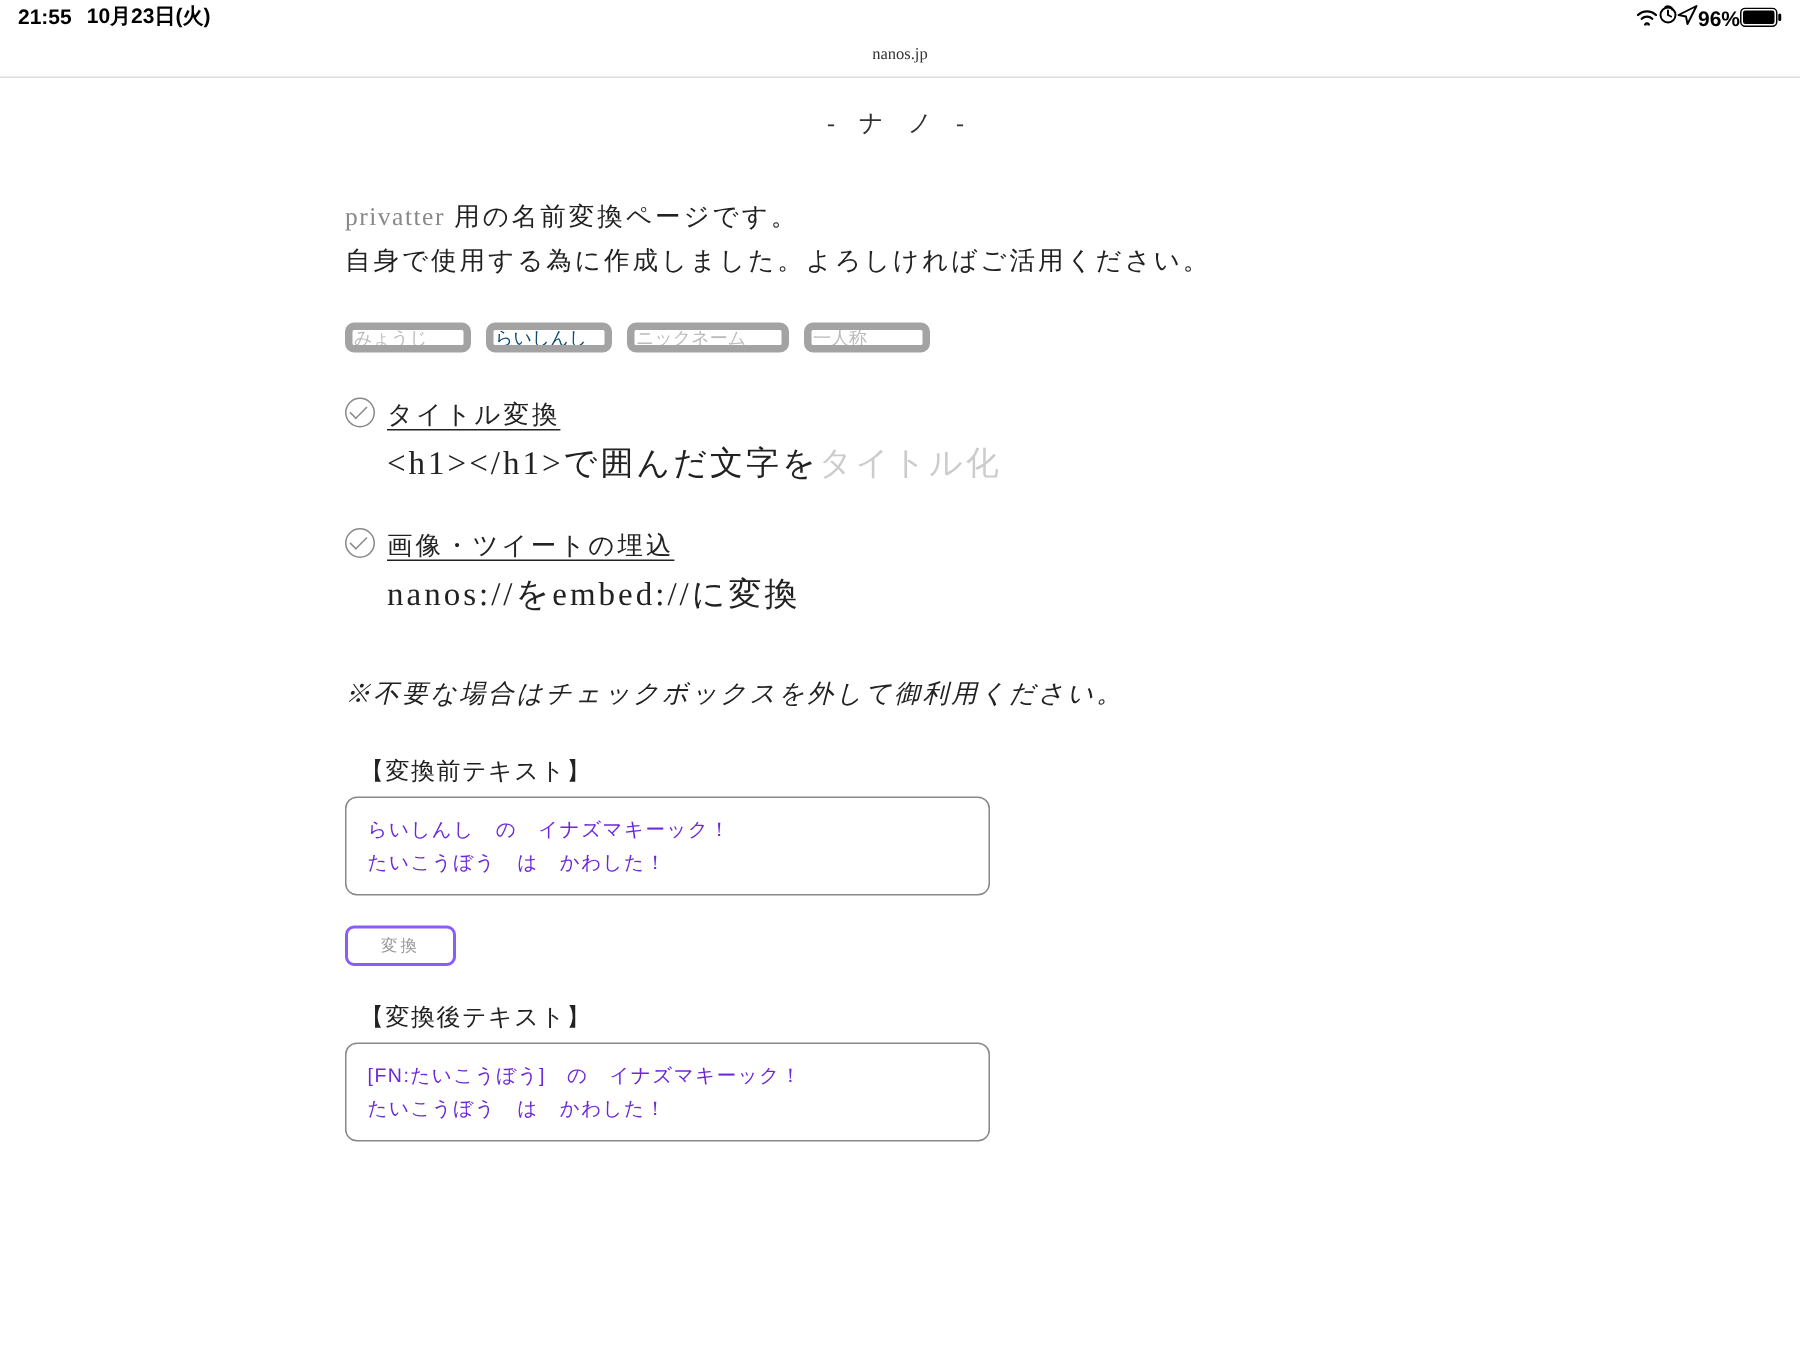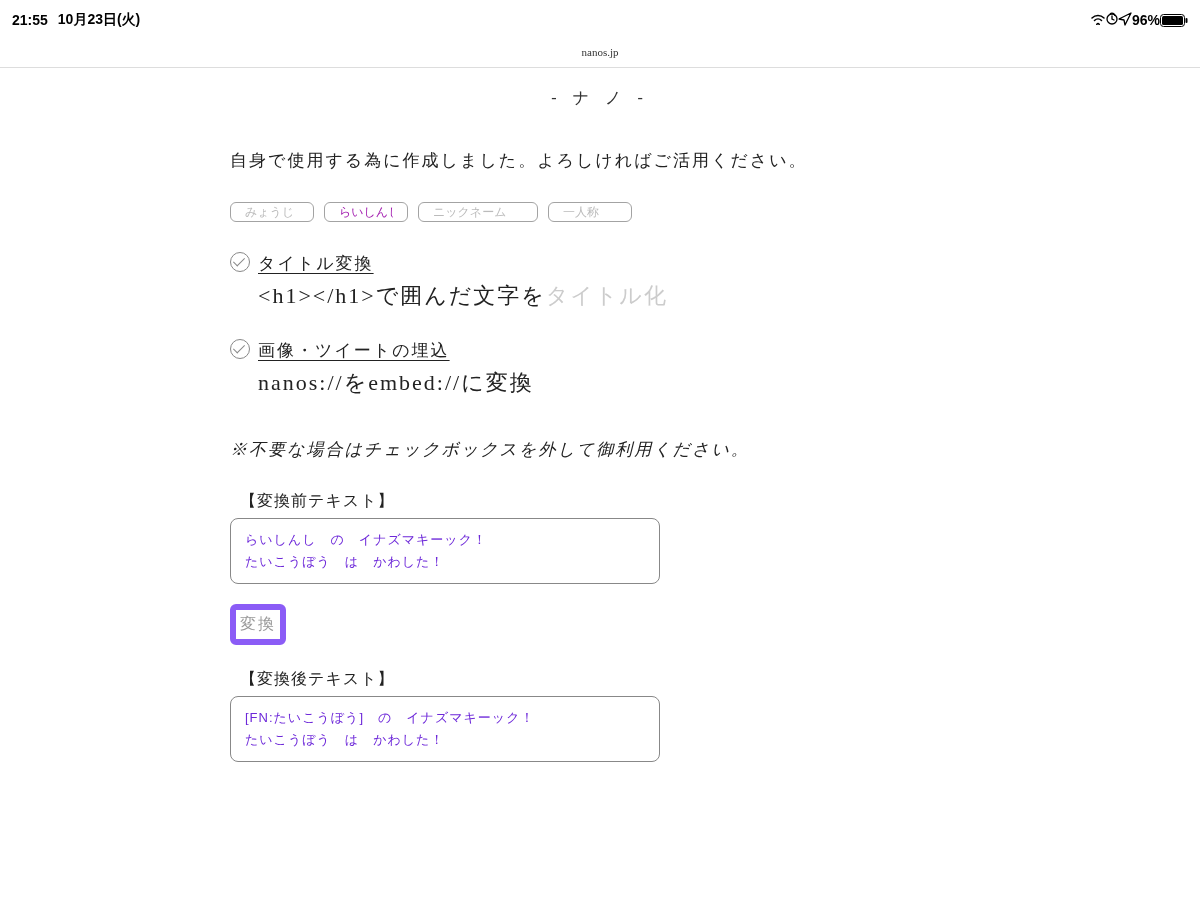--- a/index.html
+++ b/index.html
@@ -10,22 +10,22 @@
     body {
       font-family: "Hiragino Mincho ProN", "Yu Mincho", serif;
       background: #ffffff;
       width: 1200px;
       height: 900px;
       overflow: hidden;
     }
     .status-bar {
       display: flex;
       justify-content: space-between;
-      align-items: center;
-      padding: 20px 12px;
+      align-items: flex-end;
+      padding: 4px 12px;
       font-size: 14px;
       font-weight: 600;
       font-family: -apple-system, "Helvetica Neue", sans-serif;
       height: 24px;
     }
     .status-left {
       display: flex;
       gap: 10px;
       align-items: center;
     }
@@ -68,31 +68,31 @@
       font-family: "Times New Roman", serif;
       letter-spacing: 1px;
     }
     .inputs-row {
       display: flex;
       gap: 10px;
       margin-top: 30px;
       margin-bottom: 30px;
     }
     .small-input {
-      border: 1px solid #a3a3a3;
+      border: 5px solid #a3a3a3;
       border-radius: 6px;
-      padding: 2px 14px;
+      padding: 2px 1px;
       font-size: 12px;
       font-family: inherit;
       height: 20px;
       width: 84px;
       background: #fff;
     }
     .small-input.has-value {
-      color: #a21caf;
+      color: #0c4a6e;
     }
     .small-input::placeholder {
       color: #bbb;
     }
     .check-row {
       display: flex;
       align-items: flex-start;
       gap: 8px;
       margin-bottom: 6px;
     }
@@ -157,24 +157,24 @@
       font-size: 13px;
       font-family: "Hiragino Sans", sans-serif;
       color: #6d28d9;
       width: 430px;
       line-height: 1.7;
       white-space: pre-wrap;
       letter-spacing: 1px;
       margin-bottom: 20px;
     }
     .convert-btn {
-      border: 6px solid #8b5cf6;
+      border: 2px solid #8b5cf6;
       border-radius: 6px;
-      padding: 4px 4px;
-      font-size: 16px;
+      padding: 4px 22px;
+      font-size: 11px;
       font-family: inherit;
       color: #999;
       background: #fff;
       letter-spacing: 2px;
       margin-bottom: 24px;
       cursor: pointer;
     }
   </style>
 </head>
 <body>
@@ -213,26 +213,29 @@
   </div>
 </div>
 
 <div class="address-bar">
   <span>nanos.jp</span>
 </div>
 
 <div class="content">
   <div class="site-title">-  ナ ノ  -</div>
 
+  <div class="intro-line">
+    <span class="light">privatter</span><span> 用の名前変換ページです。</span>
+  </div>
   <div class="intro-line">自身で使用する為に作成しました。よろしければご活用ください。</div>
 
   <div class="inputs-row">
     <input class="small-input" placeholder="みょうじ" style="">
     <input class="small-input has-value" value="らいしんし" style="">
-    <input class="small-input" style="width: 120px;" placeholder="ニックネーム">
+    <input class="small-input" style="width: 108px;" placeholder="ニックネーム">
     <input class="small-input" placeholder="一人称" style="">
   </div>
 
   <div class="check-row">
     <span class="check-circle"></span>
     <span class="check-label">タイトル変換</span>
   </div>
   <div class="check-desc">
     <span>&lt;h1&gt;&lt;/h1&gt;で囲んだ文字を</span><span class="faded">タイトル化</span>
   </div>

